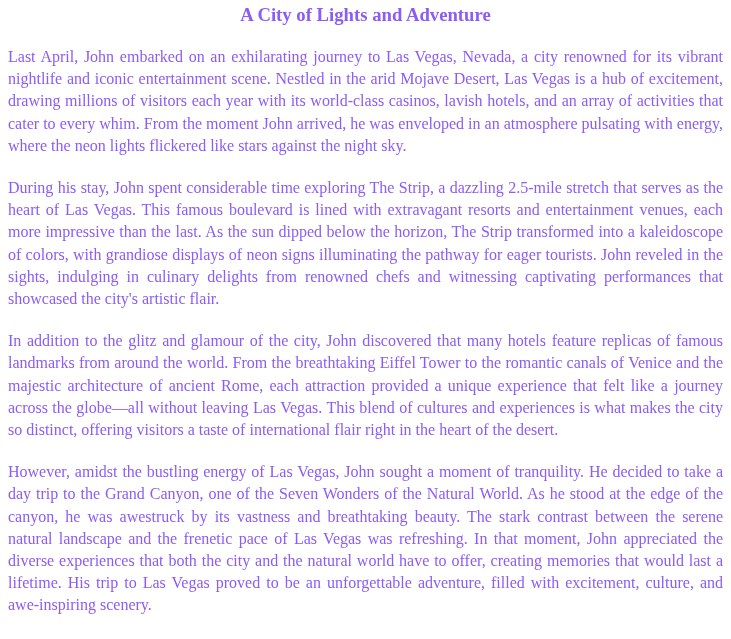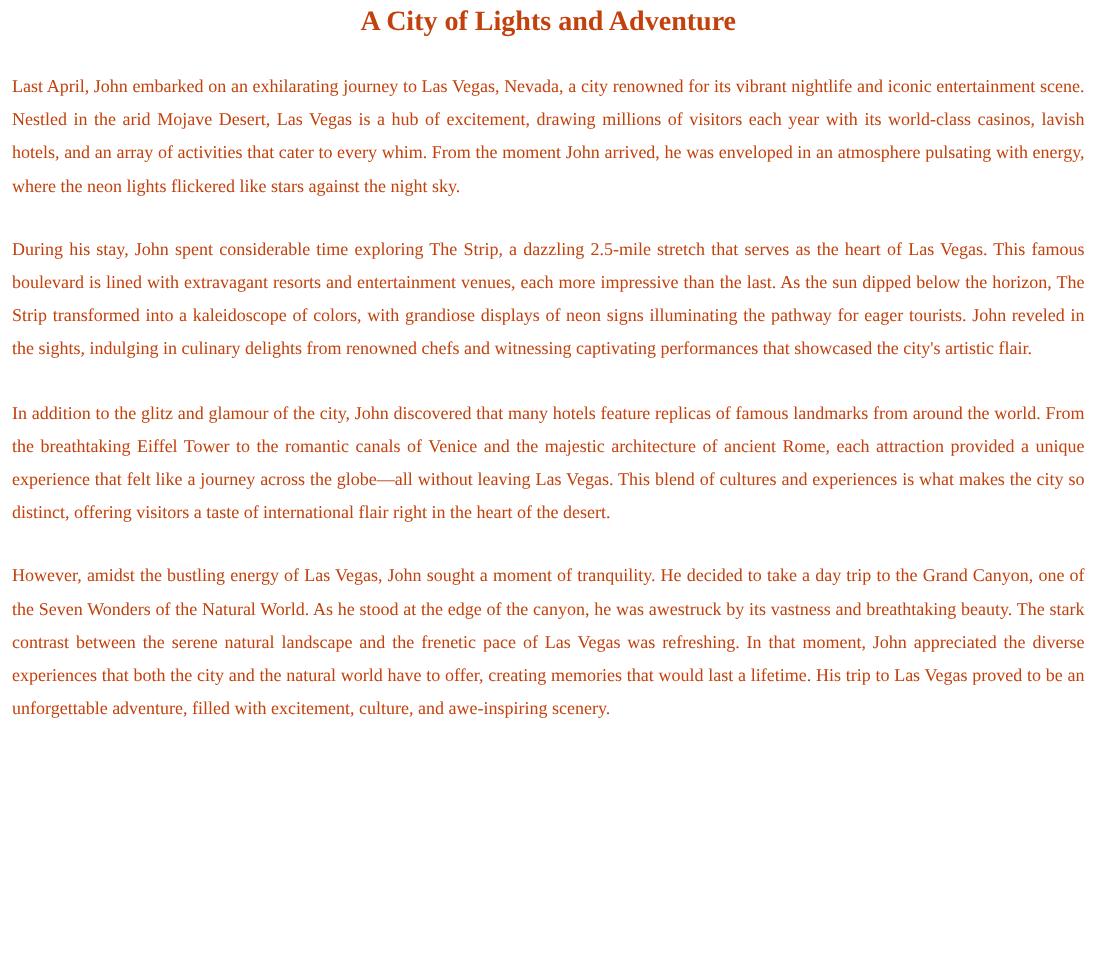--- a/index.html
+++ b/index.html
@@ -6,33 +6,33 @@
     margin: 0;
     padding: 0;
     background: #ffffff;
   }
   .page {
     width: 731px;
     height: 639px;
     box-sizing: border-box;
     padding: 4px 8px 0 8px;
     background: #ffffff;
-    color: #c2410c;
+    color: #8b5cf6;
     font-family: "Liberation Serif", "DejaVu Serif", serif;
     overflow: hidden;
   }
   .title {
     font-size: 18.7px;
     font-weight: bold;
     text-align: center;
     line-height: 22px;
     margin: 0;
   }
   .para {
-    font-size: 12px;
+    font-size: 16px;
     line-height: 22.2px;
     text-align: justify;
     margin: 20px 0 0 0;
   }
 </style>
 </head>
 <body>
 
 <div class="page">
   <h1 class="title">A City of Lights and Adventure</h1>

